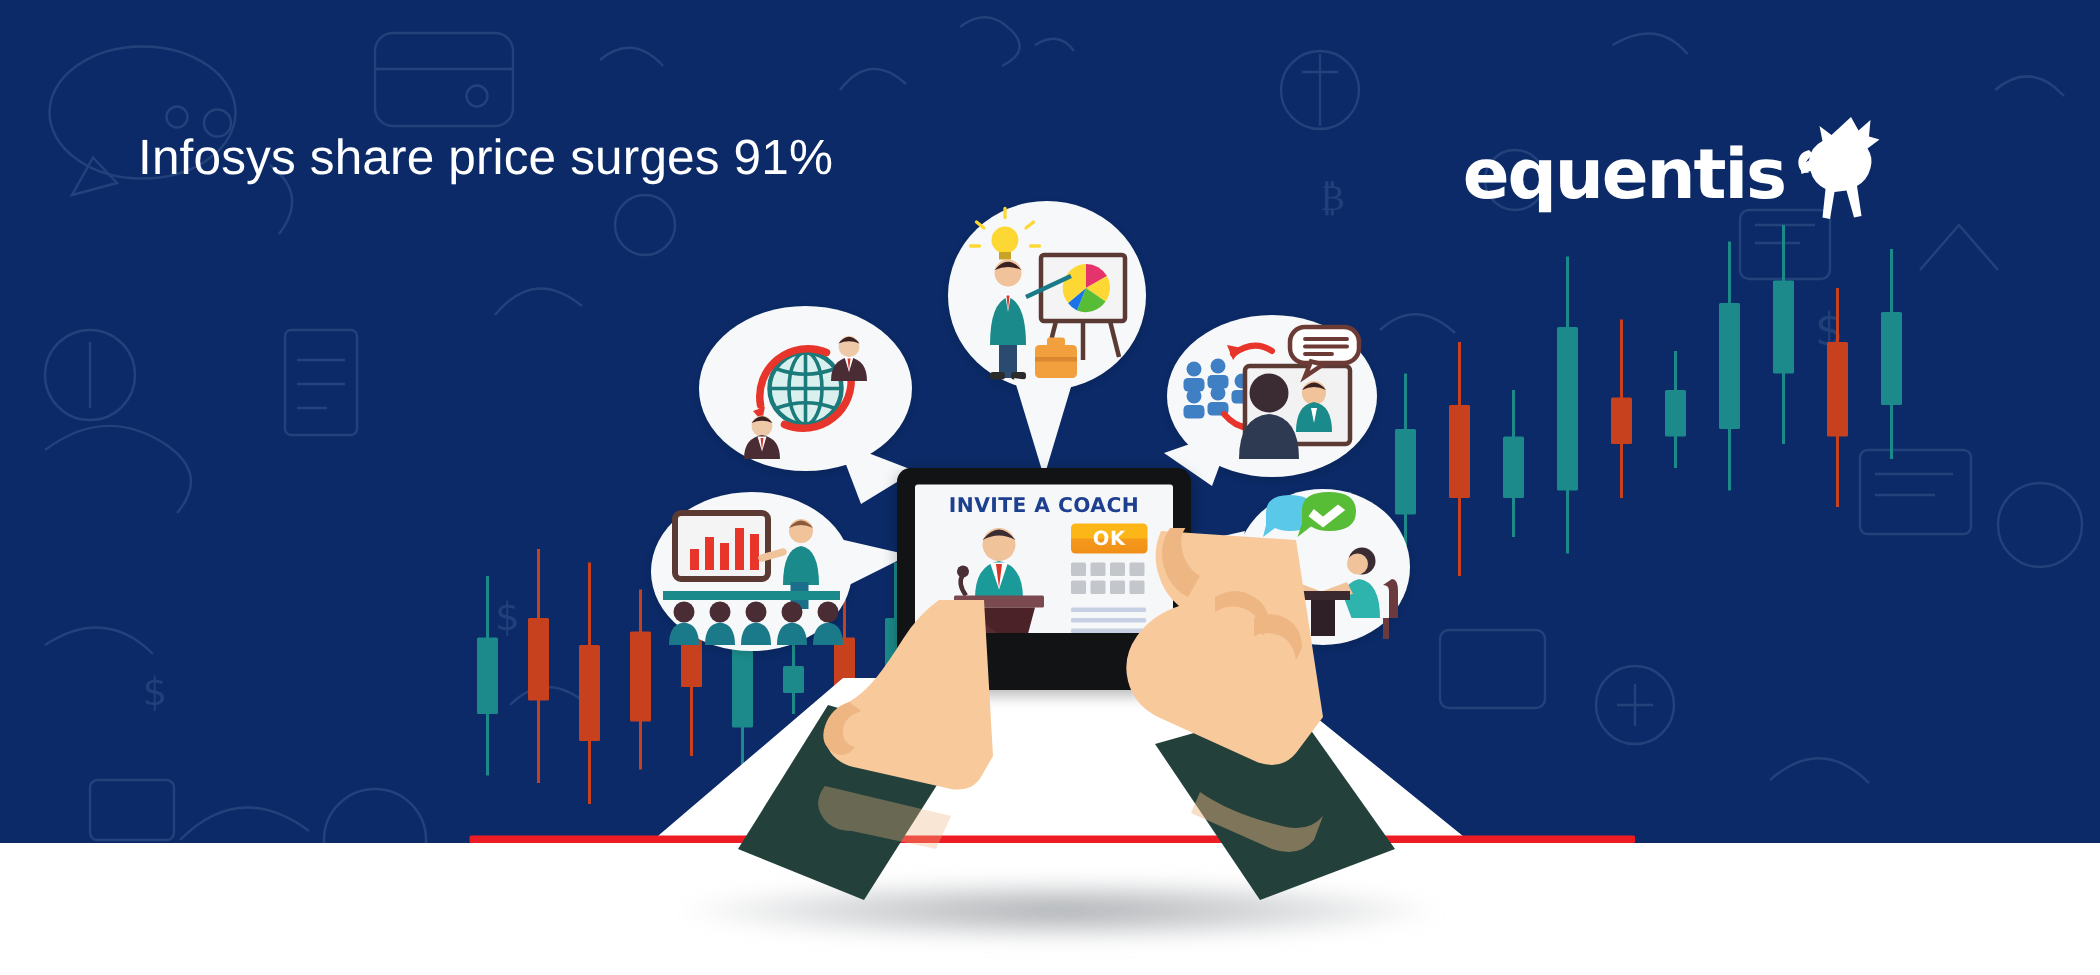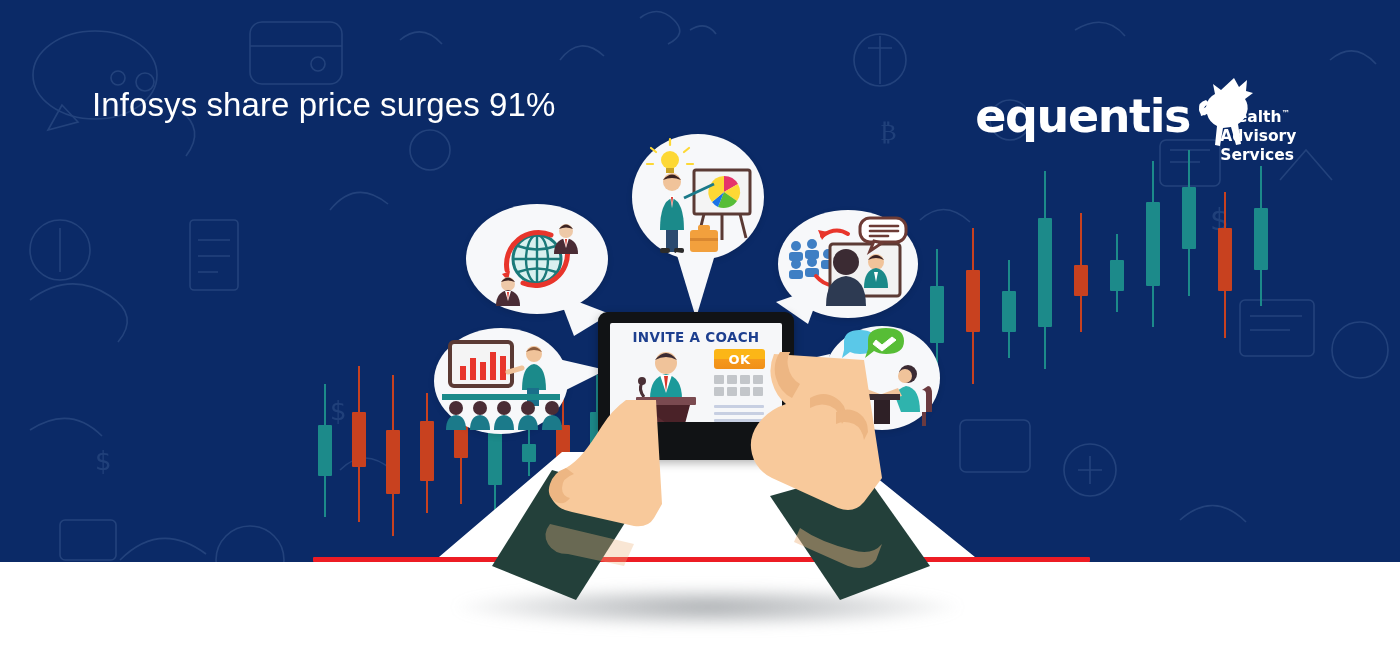--- a/index.html
+++ b/index.html
@@ -267,25 +267,20 @@
   <div class="headline">Infosys share price surges 91%</div>
 
   <div class="logo">
     <div class="logo-word">equentis</div>
     <svg class="logo-bull" viewBox="0 0 62 78">
       <g fill="#ffffff">
         <path d="M36 6 l5 9 l8 -7 l-1 11 l7 2 l-8 6 q4 6 2 13 q-2 8 -9 12 l3 20 l-5 1 l-5 -18 l-8 1 l-3 18 l-5 -1 l2 -19 q-8 -4 -10 -12 l-6 2 l-1 -6 l6 -3 q1 -9 9 -13 l-2 -10 l8 6 z"></path>
         <path d="M8 28 q-8 2 -7 10 q1 6 7 5 q-4 -3 -2 -7 q2 -4 6 -4 z"></path>
       </g>
     </svg>
-    <div class="logo-tag">
-      <div><span>Wealth</span><sup>™</sup></div>
-      <div>Advisory</div>
-      <div>Services</div>
-    </div>
   </div>
 
   <div class="table-wedge"></div>
   <div class="table-flat"></div>
   <div class="shadow-ellipse"></div>
   <div class="red-line"></div>
 
   <div class="sleeve sleeve-l"></div>
   <div class="sleeve sleeve-r"></div>
 

